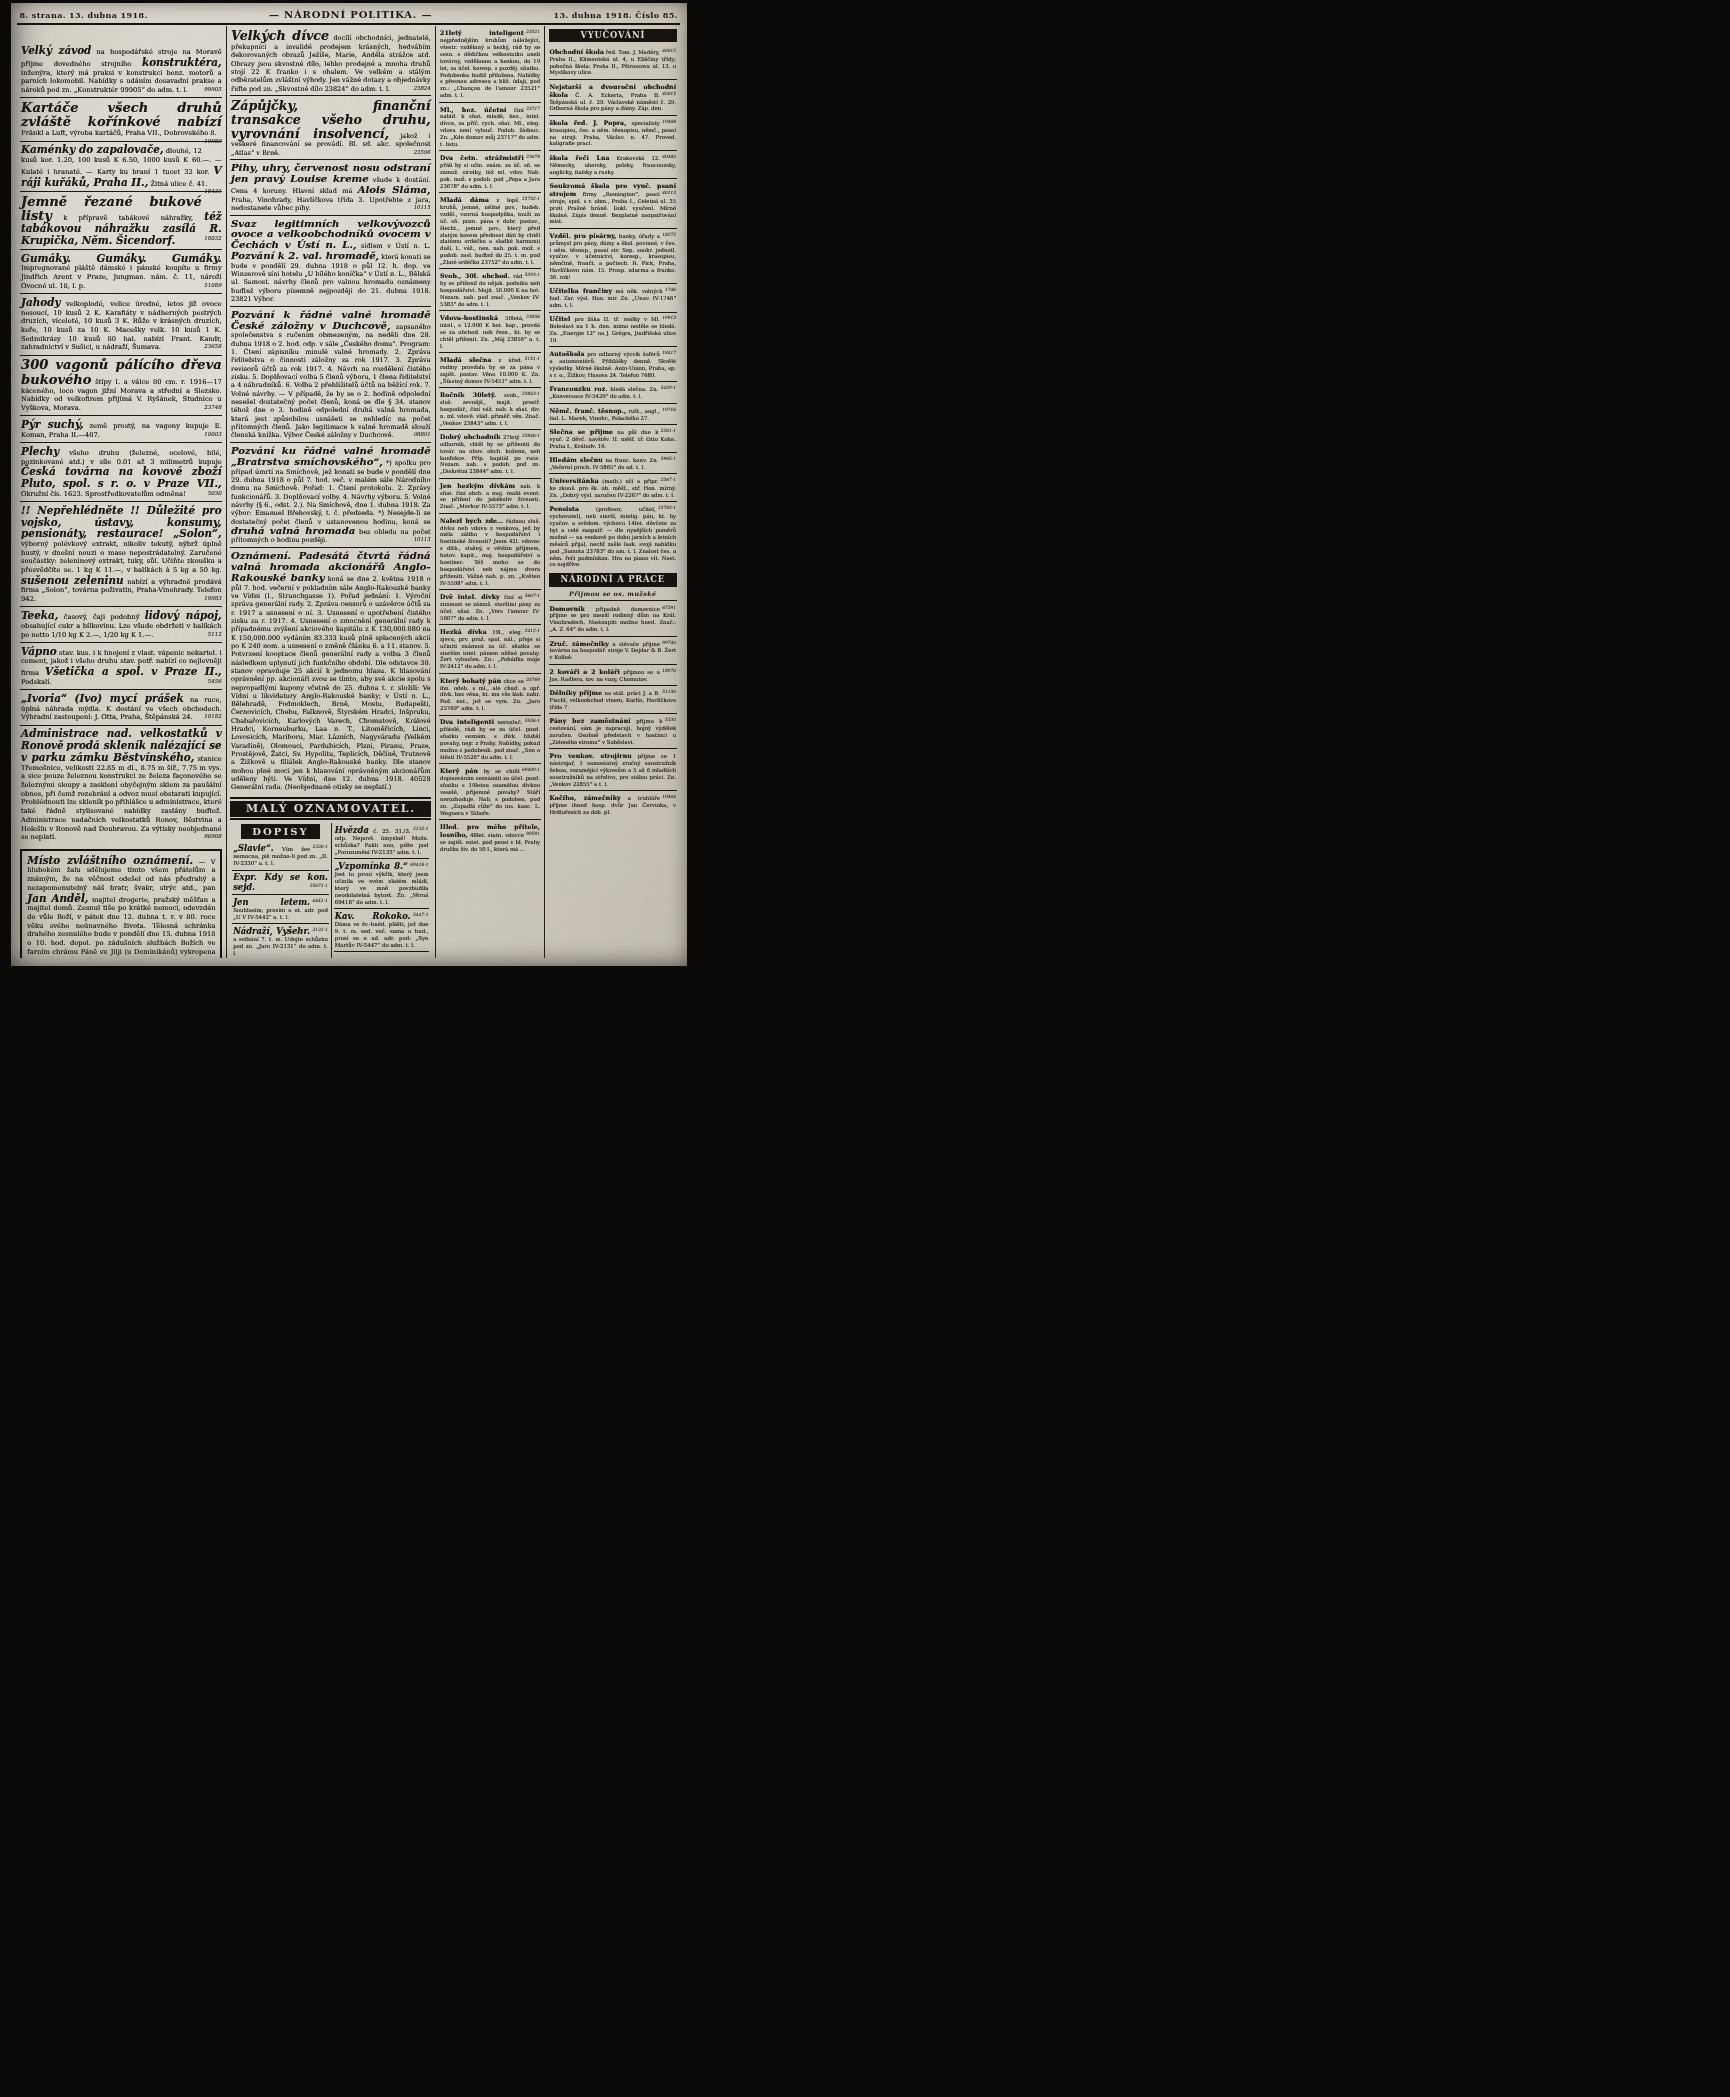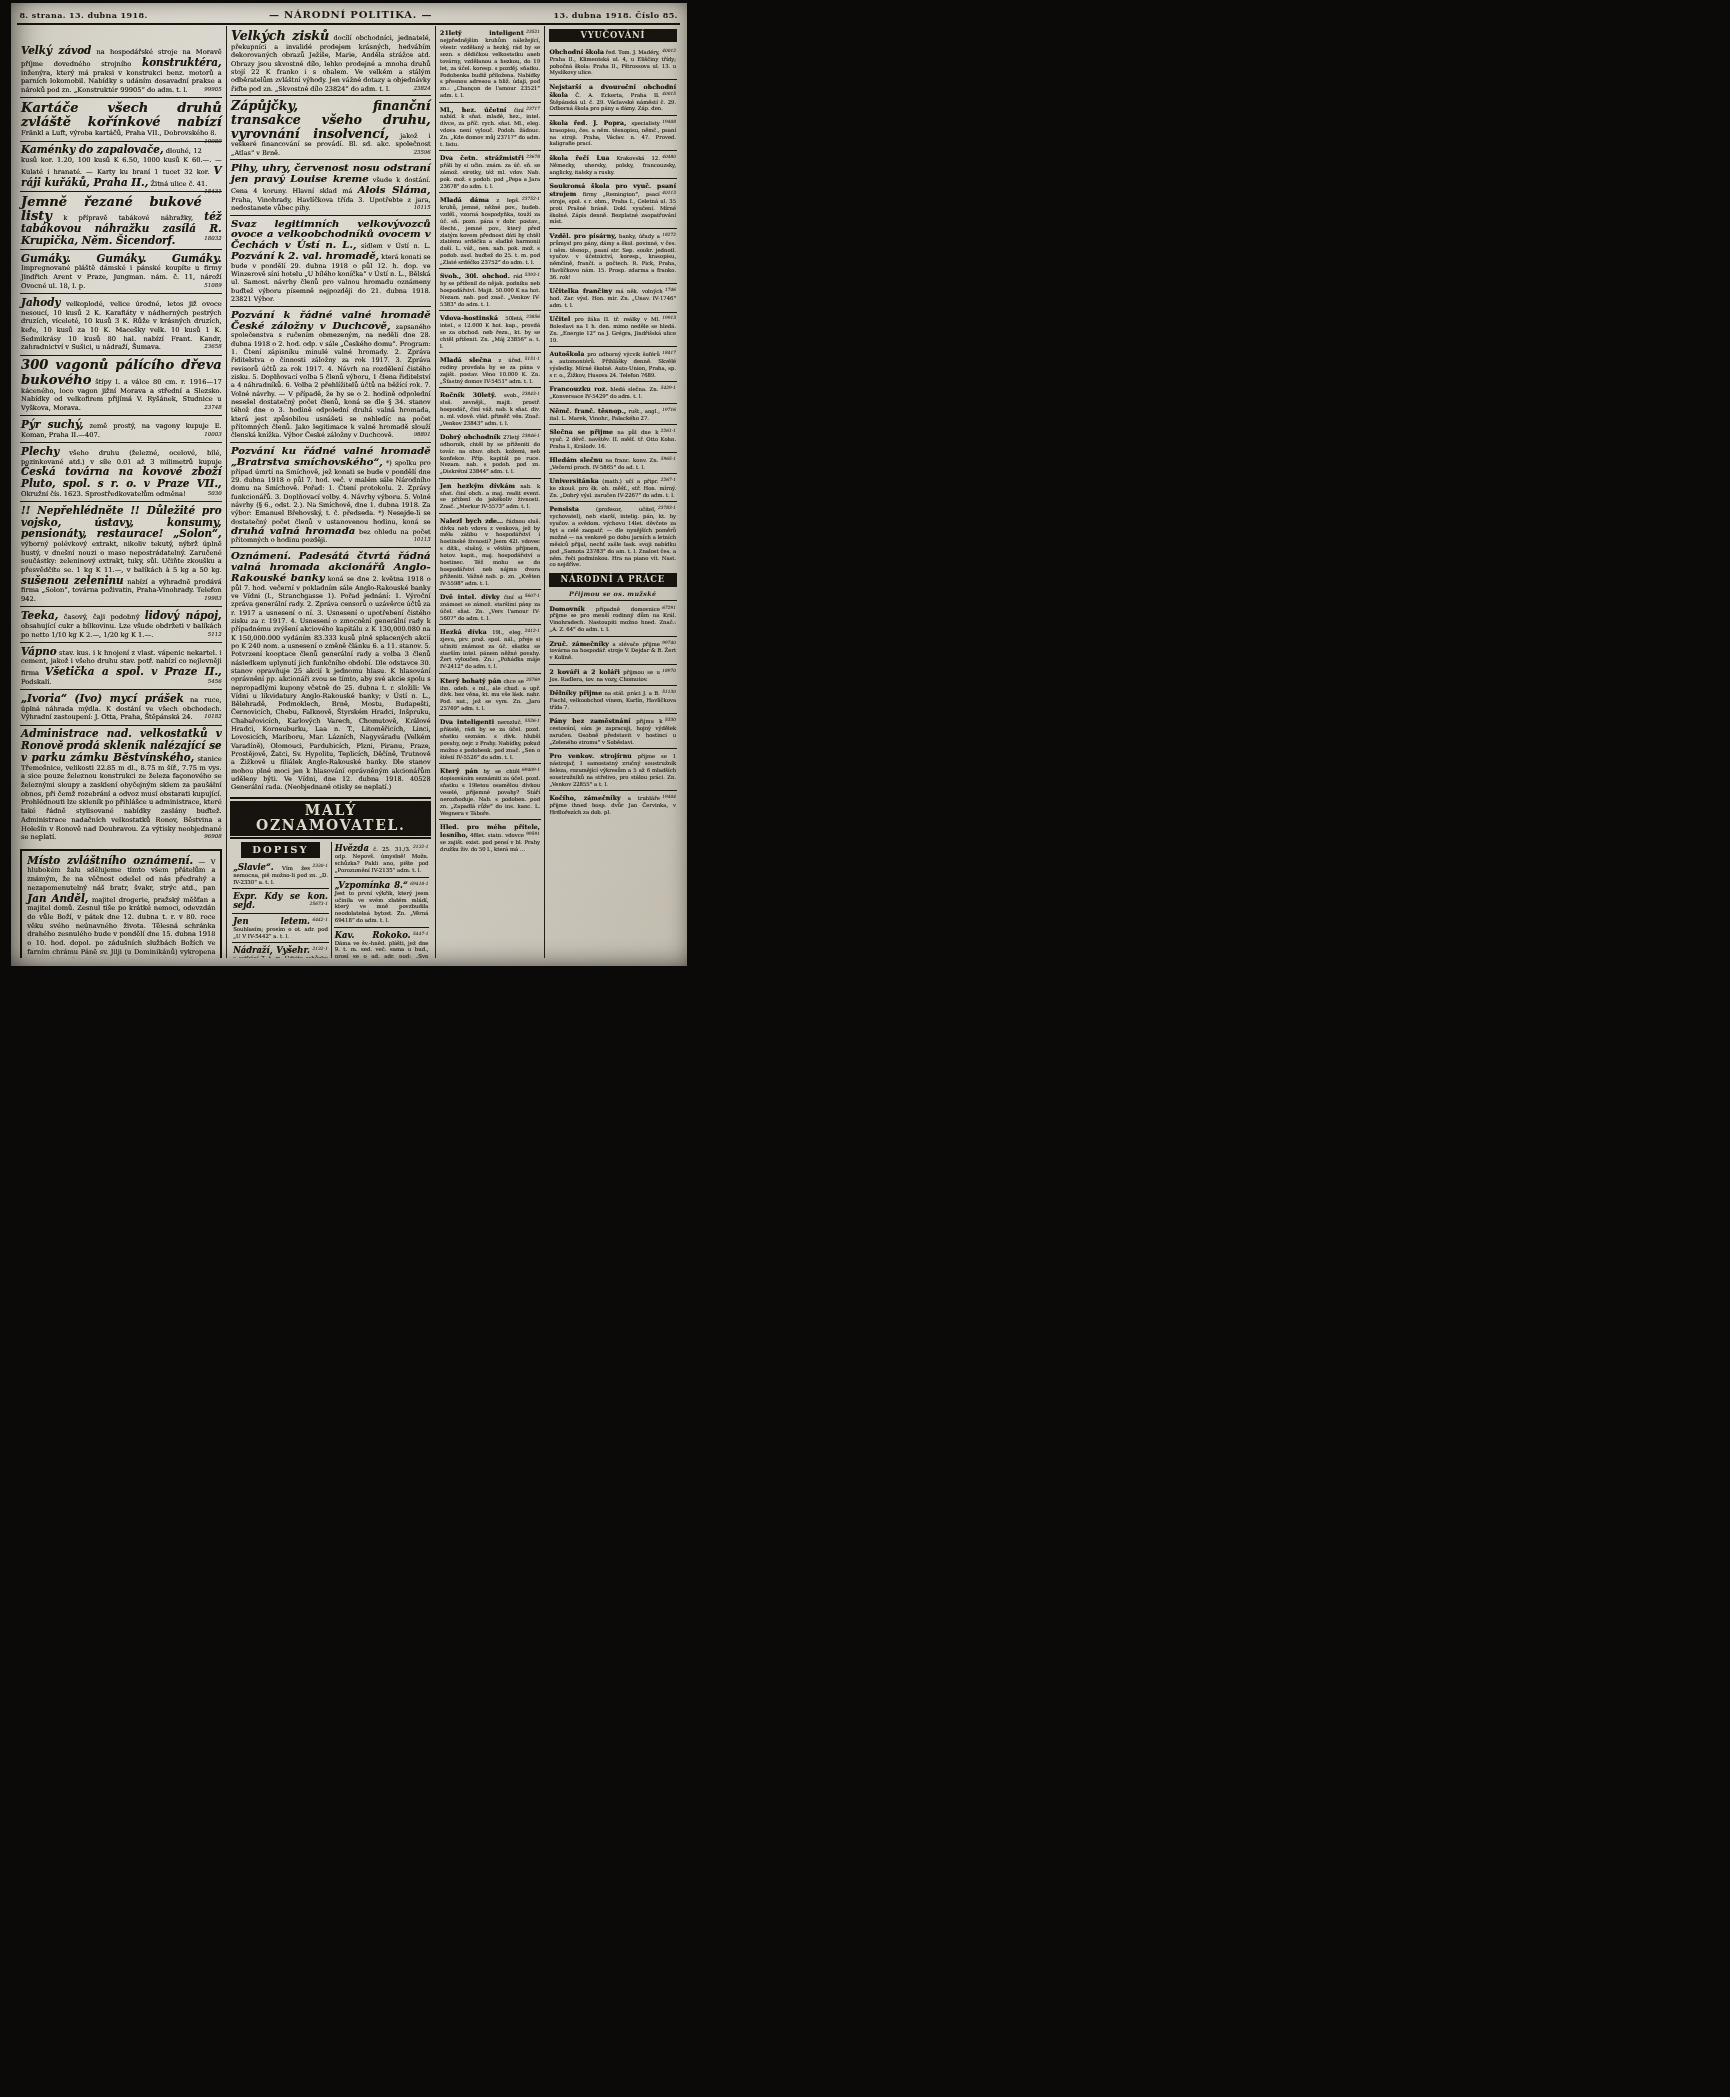--- a/index.html
+++ b/index.html
@@ -48,21 +48,21 @@
   .col-a .ad .h,.col-b .ad .h{font-size:1.55em;line-height:1.08;}
   .col-a .ad.huge .h,.col-b .ad.huge .h{font-size:1.95em;}
   .ad .mid{font-weight:bold;font-style:italic;font-size:1.55em;line-height:1.05;}
   .col-c .ad .h,.col-d .ad .h{font-style:normal;font-weight:bold;font-size:1.16em;letter-spacing:0.1px;}
   .ad .n{float:right;font-style:italic;font-size:.82em;margin-left:2.5px;opacity:.9;}
   .ad span:empty{display:none;}
   .ad.boxed{border:2.9px solid #16130e !important;padding:4.2px 5px;margin:4.2px 0 3.4px;}
   .banner-wrap{border-top:2.5px solid #15120d;border-bottom:2.5px solid #15120d;padding:1.3px 0;margin:3.4px 0 2.5px;}
   .banner{
     background:#171410;color:#ded9cb;text-align:center;font-weight:bold;
-    letter-spacing:1.7px;padding:2.1px 1.7px;font-size:14px;line-height:1.1;
+    letter-spacing:1.7px;padding:2.1px 1.7px;font-size:11px;line-height:1.1;
     text-shadow:none;
   }
   .banner.small{font-size:10px;letter-spacing:2.1px;width:78%;margin:0.8px auto 2.5px;}
   .col-d .banner{font-size:8.4px;letter-spacing:0.8px;margin:2.5px 0;}
   .subhead{
     font-weight:bold;font-style:italic;text-align:center;font-size:6.3px;
     border-bottom:0.8px solid #1a1711;padding:0.8px 0 1.7px;margin-bottom:0.8px;letter-spacing:0.4px;
   }
   .subcols{display:flex;}
   .subcol{width:50%;box-sizing:border-box;padding:0 2.1px;font-size:5.4px;}
@@ -204,21 +204,21 @@
             
           </div>
 
         </div>
     </div>
 
     <div class="col col-b">
       <div class="repeat-block">
 
           <div class="ad huge">
-            <span class="h">Velkých zisků</span>
+            <span class="h">Velkých dívce</span>
             <span class="t">docílí obchodníci, jednatelé, překupníci a invalidé prodejem krásných, hedvábím dekorovaných obrazů Ježíše, Marie, Anděla strážce atd. Obrazy jsou skvostné dílo, lehko prodejné a mnoha druhů stojí 22 K franko i s obalem. Ve velkém a stálým odběratelům zvláštní výhody. Jen vážné dotazy a objednávky řiďte pod zn. „Skvostné dílo 23824“ do adm. t. l.</span>
             
             
             <span class="n">23824</span>
           </div>
 
           <div class="ad huge">
             <span class="h">Zápůjčky, finanční transakce všeho druhu, vyrovnání insolvencí,</span>
             <span class="t">jakož i veškeré financování se provádí. Bl. sd. akc. společnost „Atlas“ v Brně.</span>
             

